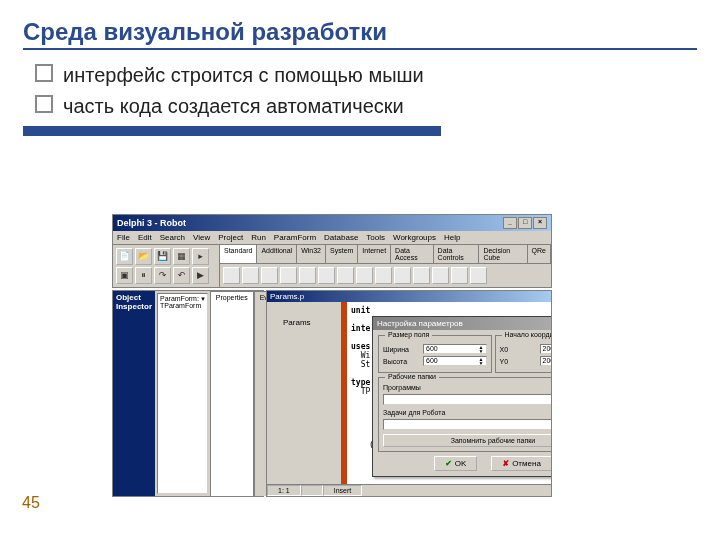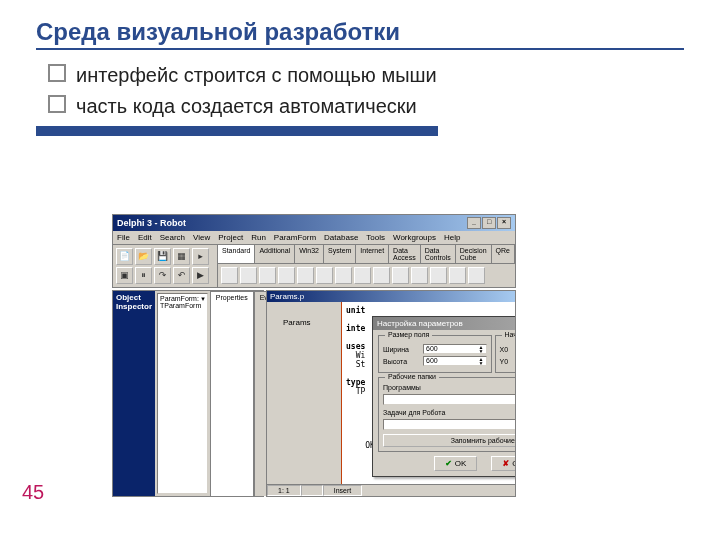--- a/index.html
+++ b/index.html
@@ -6,21 +6,21 @@
     margin: 0;
     padding: 0;
     width: 720px;
     height: 540px;
     font-family: Arial, sans-serif;
     background: #fff;
     overflow: hidden;
     position: relative;
   }
   .slide {
-    padding: 10px 36px;
+    padding: 10px 23px;
     box-sizing: border-box;
   }
   .title {
     color: #2a4b8d;
     font-weight: bold;
     font-size: 24px;
     margin: 8px 0 2px 0;
   }
   .title-underline {
     height: 2px;
@@ -54,31 +54,31 @@
   }
   .examples {
     font-size: 22px;
     color: #222;
   }
   .examples .bold { font-weight: bold; }
   .examples .ital { font-style: italic; }
   .page-num {
     position: absolute;
     left: 22px;
-    bottom: 36px;
-    font-size: 20px;
-    color: #be185d;
+    bottom: 28px;
+    font-size: 16px;
+    color: #a16207;
   }
 
   
   .ide {
     position: absolute;
     left: 112px;
     top: 214px;
-    width: 404px;
+    width: 440px;
     height: 265px;
     font-size: 8px;
     box-sizing: border-box;
   }
   .mainbar {
     background: #d4d0c8;
     border: 1px solid #808080;
   }
   .titlebar {
     background: linear-gradient(to right,#0a246a,#a6caf0);
@@ -243,21 +243,21 @@
     padding: 1px 3px;
   }
   .code-body {
     flex: 1;
     display: flex;
     font-size: 8px;
   }
   .code-left {
     width: 42px;
     background: #d4d0c8;
-    border-right: 1px solid #c2410c;
+    border-right: 6px solid #c2410c;
     padding: 16px;
   }
   .code-area {
     flex: 1;
     background: #fff;
     font-family: monospace;
     padding: 4px;
     color: #000;
   }
   .code-area .kw { font-weight: bold; }

